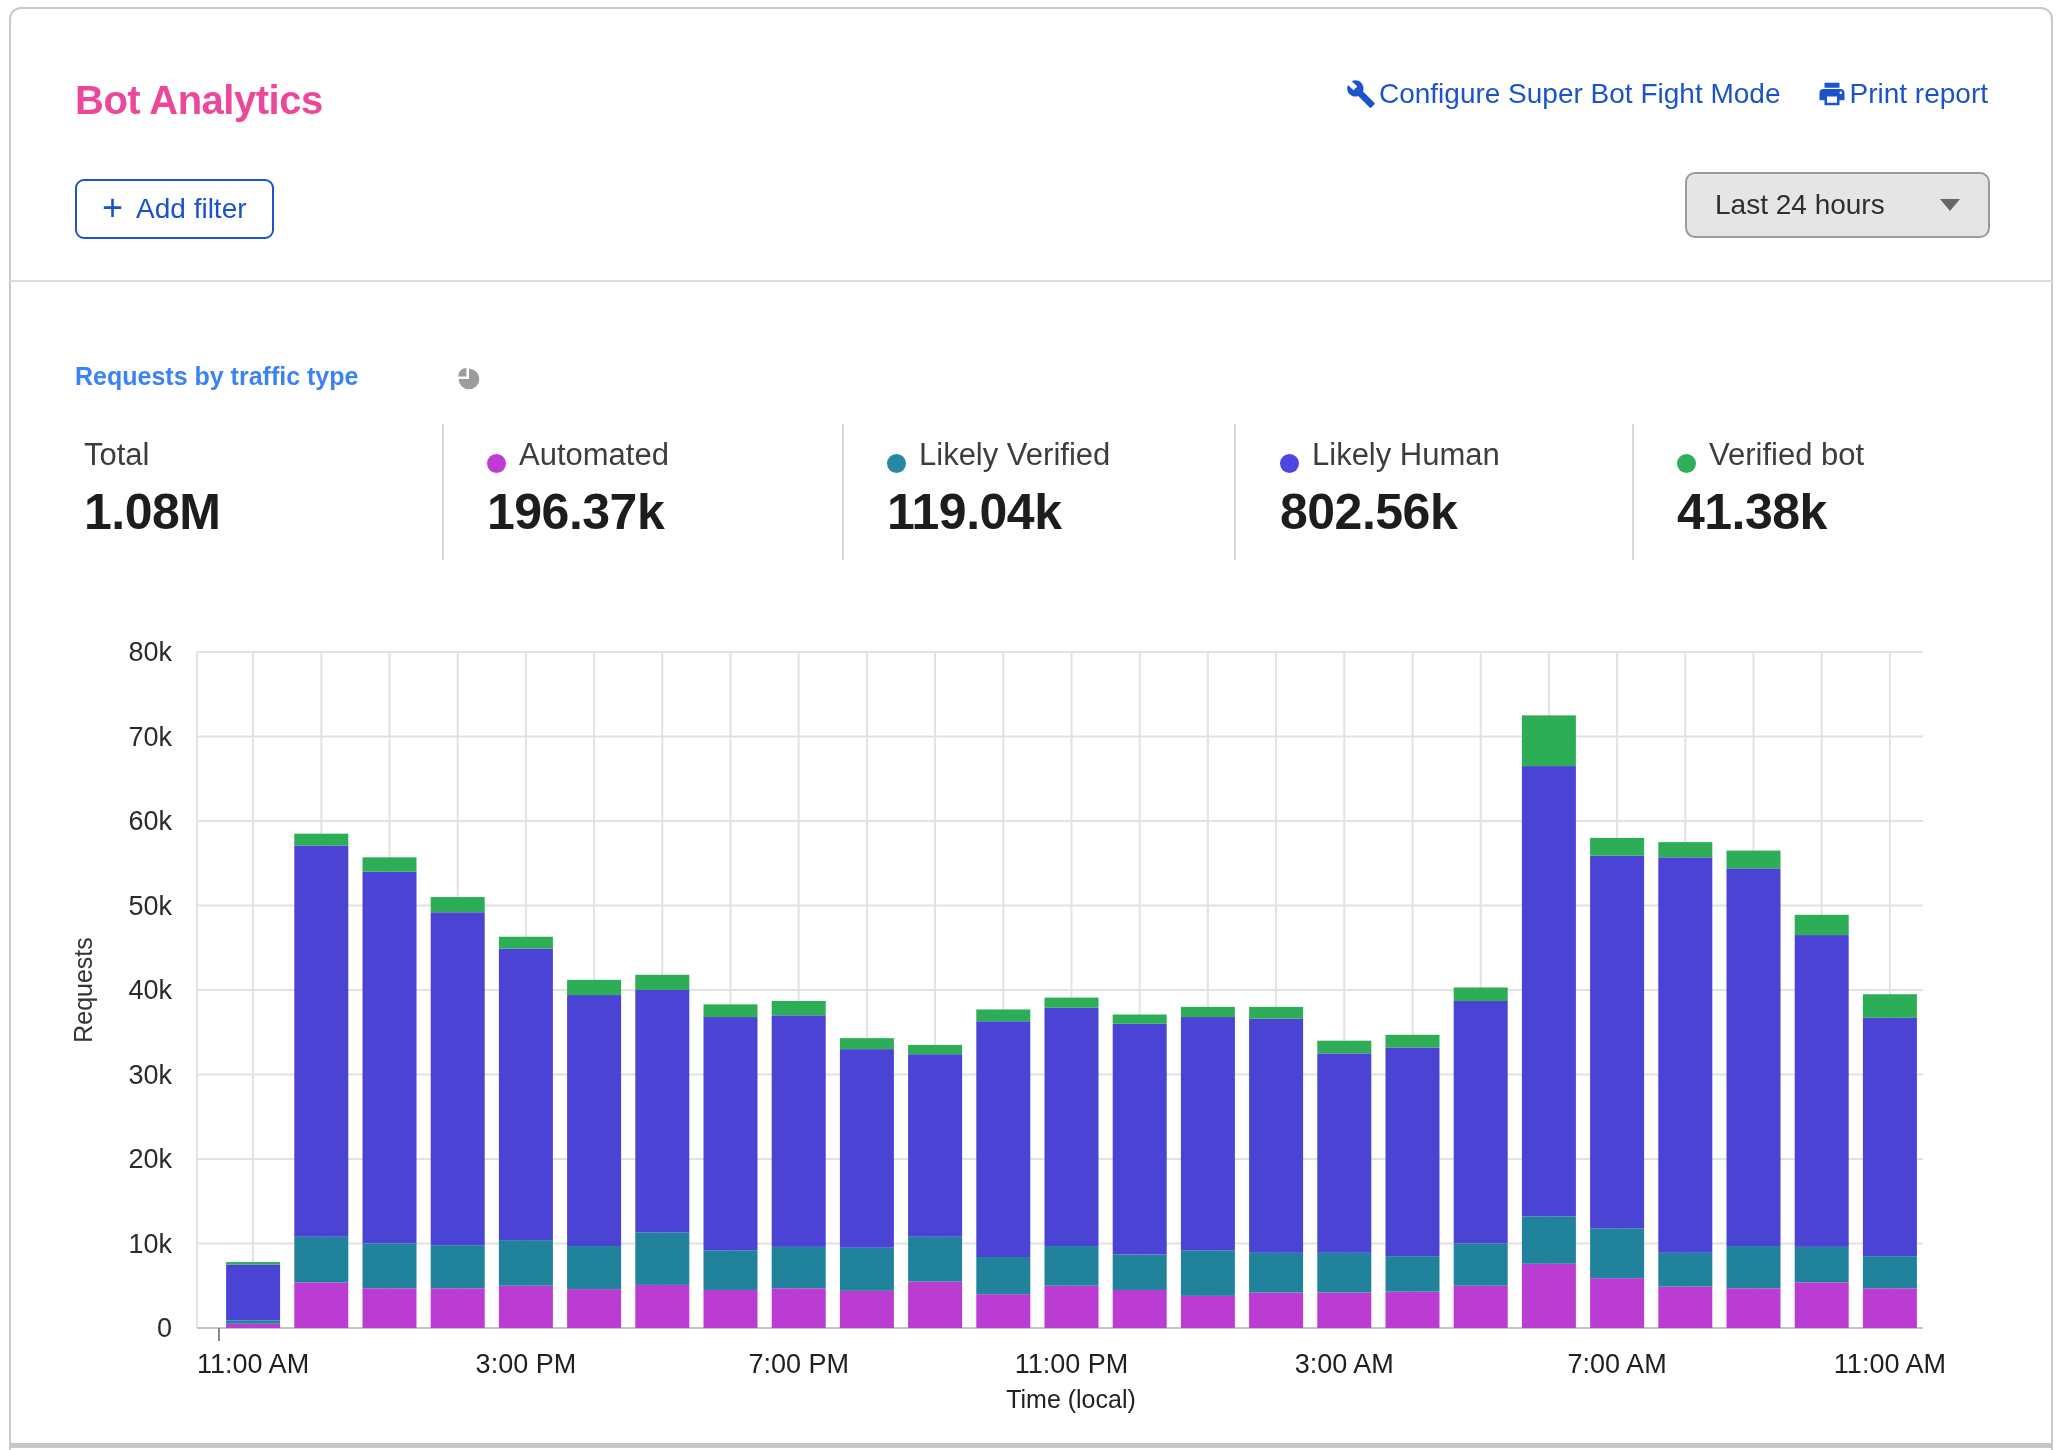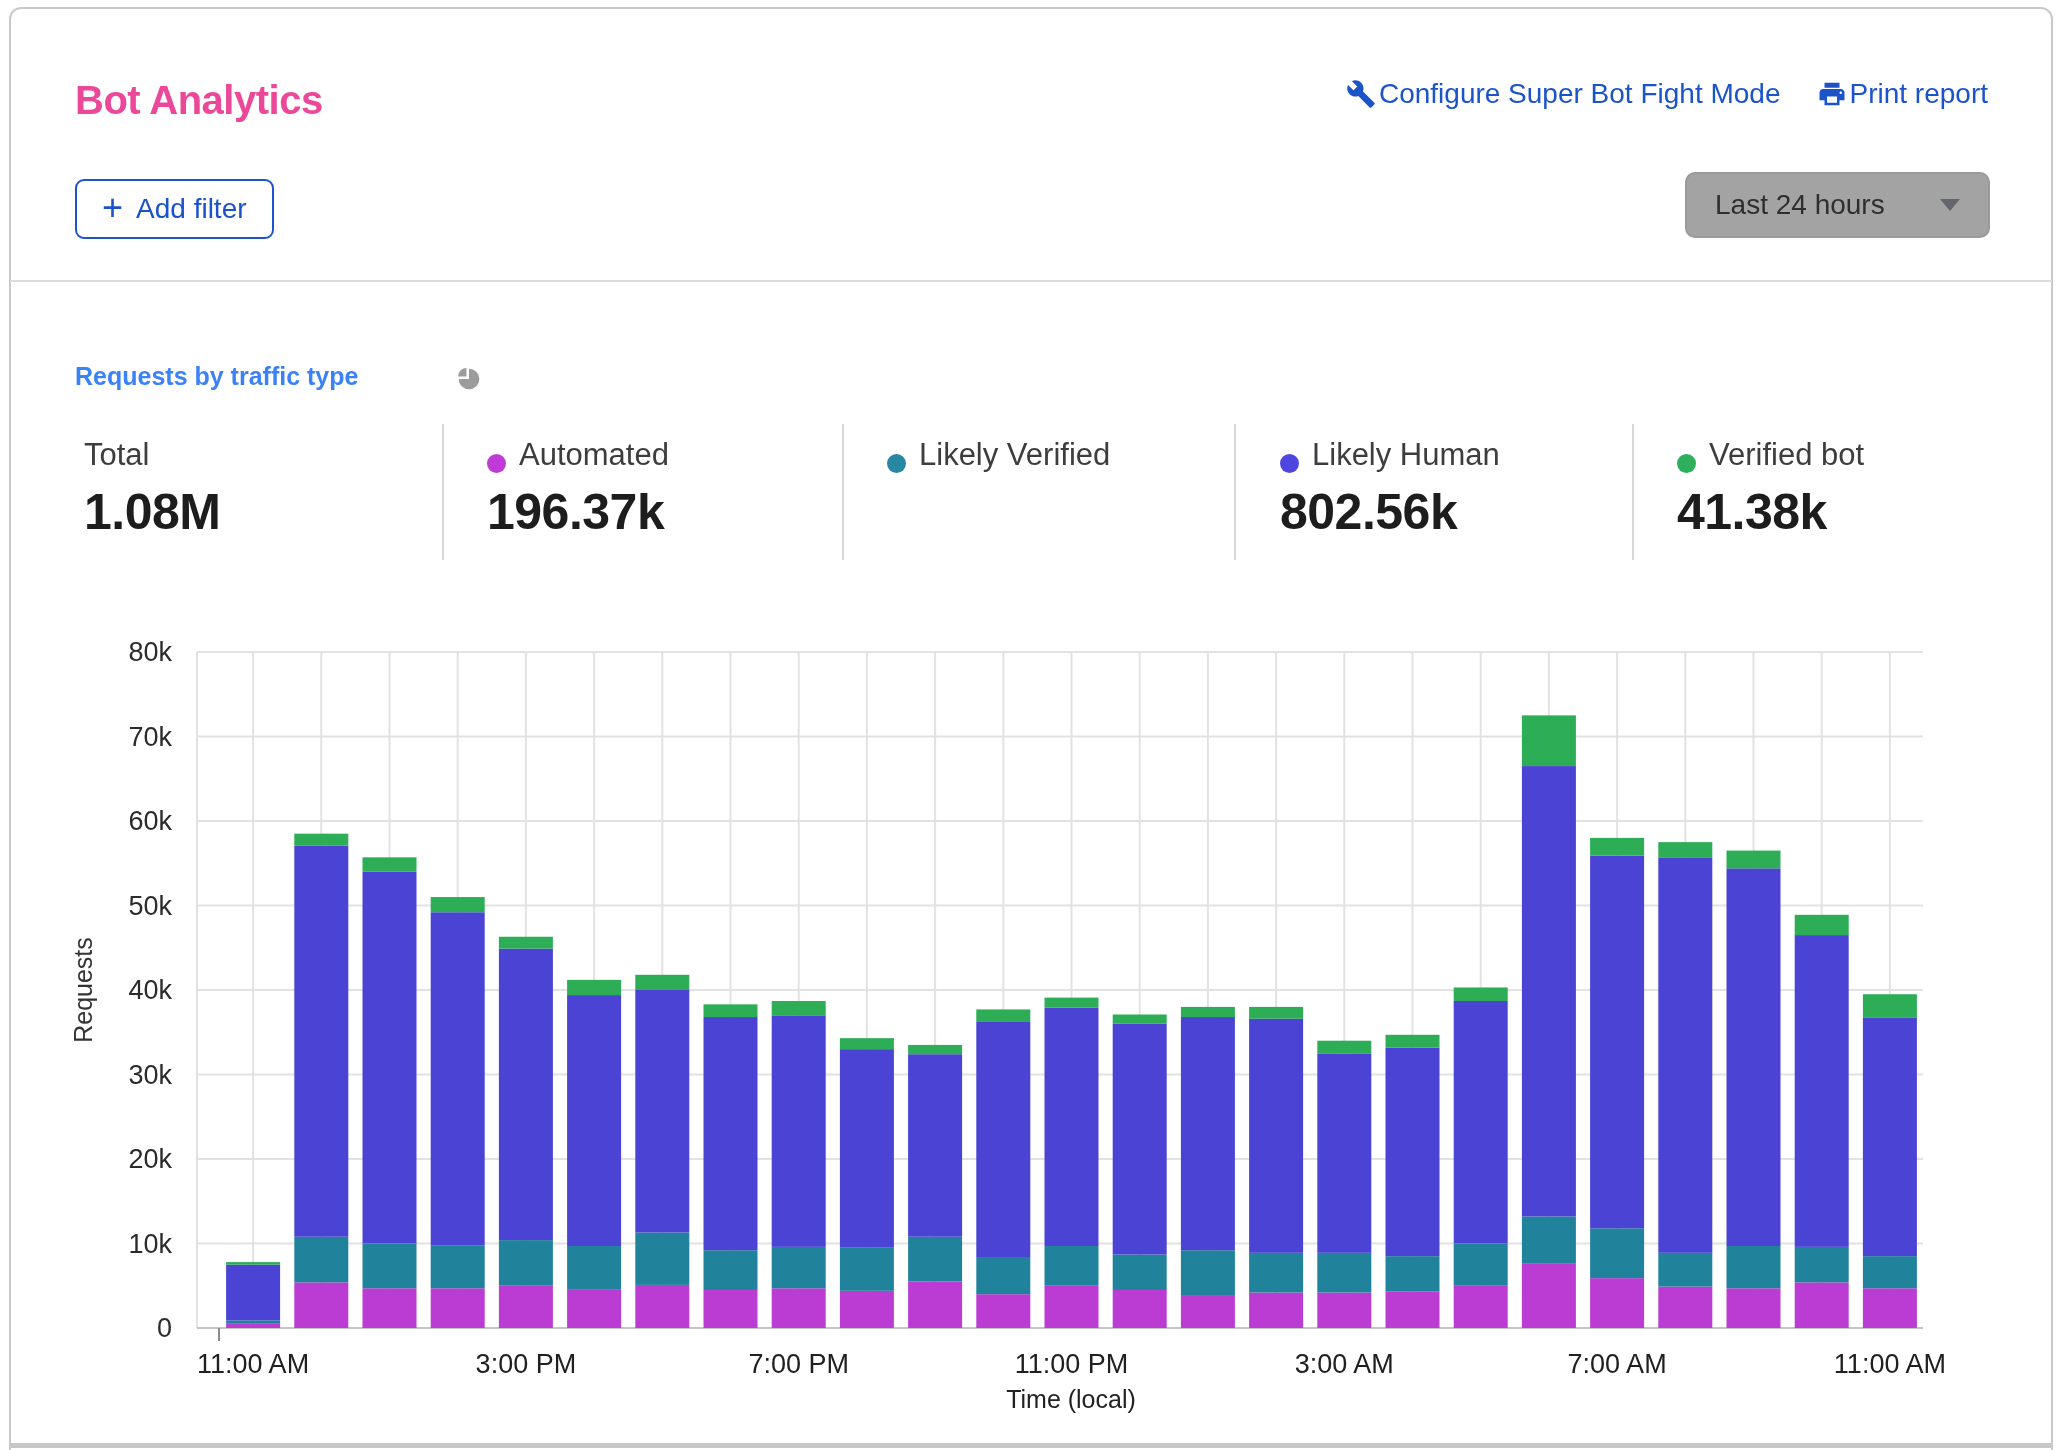--- a/index.html
+++ b/index.html
@@ -4,21 +4,21 @@
 <style>
   * { margin:0; padding:0; box-sizing:border-box; }
   html,body { width:2062px; height:1450px; background:#fff; font-family:"Liberation Sans",sans-serif; overflow:hidden; position:relative; }
   .card { position:absolute; left:9px; top:7px; width:2044px; height:1520px; border:2px solid #C9C9C9; border-radius:12px; background:#fff; }
   .page-title { position:absolute; left:75px; top:78px; font-size:40px; font-weight:700; color:#ec4899; letter-spacing:-0.5px; }
   .header-links { position:absolute; right:74px; top:78px; display:flex; gap:36px; align-items:center; }
   .hlink { display:flex; align-items:center; gap:3px; color:#1B54C9; font-size:28px; cursor:pointer; }
   .hlink svg { display:block; }
   .add-filter { position:absolute; left:75px; top:179px; height:60px; display:flex; align-items:center; gap:13px; padding:0 25px; border:2px solid #1D53CC; border-radius:9px; color:#1A52C9; font-size:28px; background:#fff; }
   .add-filter .plus { font-size:36px; font-weight:400; line-height:1; margin-top:-3px; }
-  .dropdown { position:absolute; left:1685px; top:172px; width:305px; height:66px; border:2px solid #9A9A9A; border-radius:10px; display:flex; align-items:center; padding:0 28px; font-size:28px; color:#2F2F2F; background:#a3a3a3; justify-content:space-between; }
+  .dropdown { position:absolute; left:1685px; top:172px; width:305px; height:66px; border:2px solid #9A9A9A; border-radius:10px; display:flex; align-items:center; padding:0 28px; font-size:28px; color:#2F2F2F; background:#e5e5e5; justify-content:space-between; }
   .caret { width:0; height:0; border-left:10px solid transparent; border-right:10px solid transparent; border-top:12px solid #63666B; }
   .header-divider { position:absolute; left:10px; right:10px; top:280px; height:2px; background:#DCDCDC; }
   .section-title { position:absolute; left:75px; top:362px; font-size:25px; font-weight:700; color:#3b82f6; }
   .pie-icon { position:absolute; left:455px; top:365px; }
   .stat { position:absolute; top:437px; }
   .stat-label-row { display:flex; align-items:flex-end; gap:13px; font-size:31px; color:#3D3D3D; }
   .dot { width:19px; height:19px; border-radius:50%; }
   .stat-value { margin-top:10px; font-size:50px; font-weight:700; color:#1D1D1D; letter-spacing:-0.5px; }
   .stat-divider { position:absolute; top:424px; width:2px; height:136px; background:#D9D9D9; }
   .bottom-band { position:absolute; left:10px; right:10px; top:1443px; height:5px; background:#C7C7C7; }
@@ -83,20 +83,21 @@
         <span class="dot" style="background: rgb(192, 59, 214);"></span>
         <span>Automated</span>
       </div>
       <div class="stat-value">196.37k</div>
     </div>
     <div class="stat" style="left: 887px;">
       <div class="stat-label-row">
         <span class="dot" style="background: rgb(39, 136, 163);"></span>
         <span>Likely Verified</span>
       </div>
+      <div class="stat-value">119.04k</div>
     </div>
     <div class="stat" style="left: 1280px;">
       <div class="stat-label-row">
         <span class="dot" style="background: rgb(79, 70, 224);"></span>
         <span>Likely Human</span>
       </div>
       <div class="stat-value">802.56k</div>
     </div>
     <div class="stat" style="left: 1677px;">
       <div class="stat-label-row">

